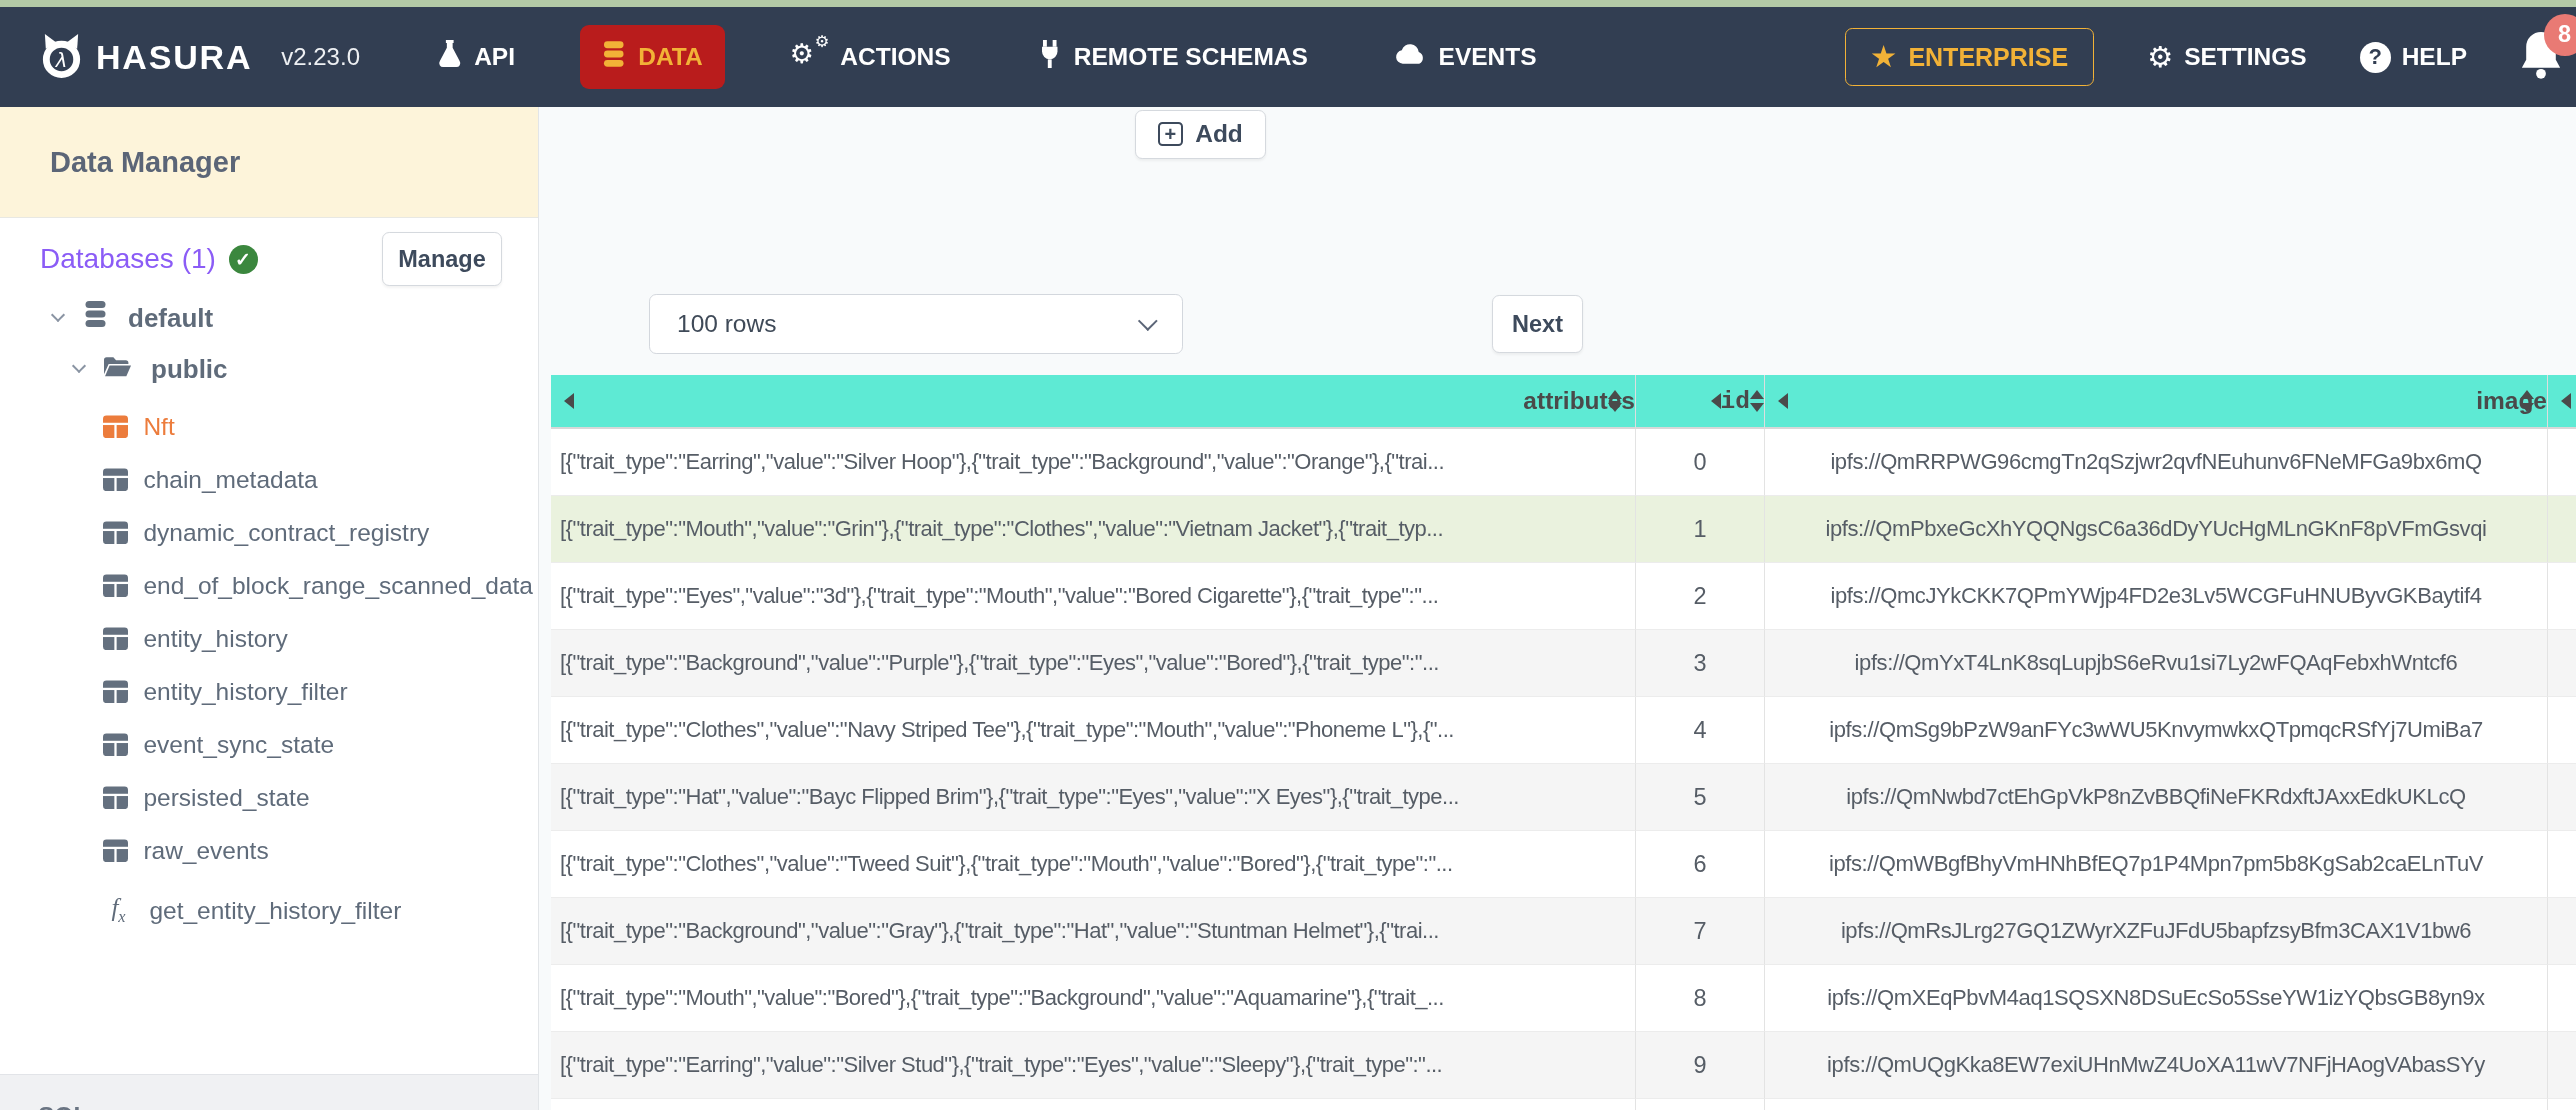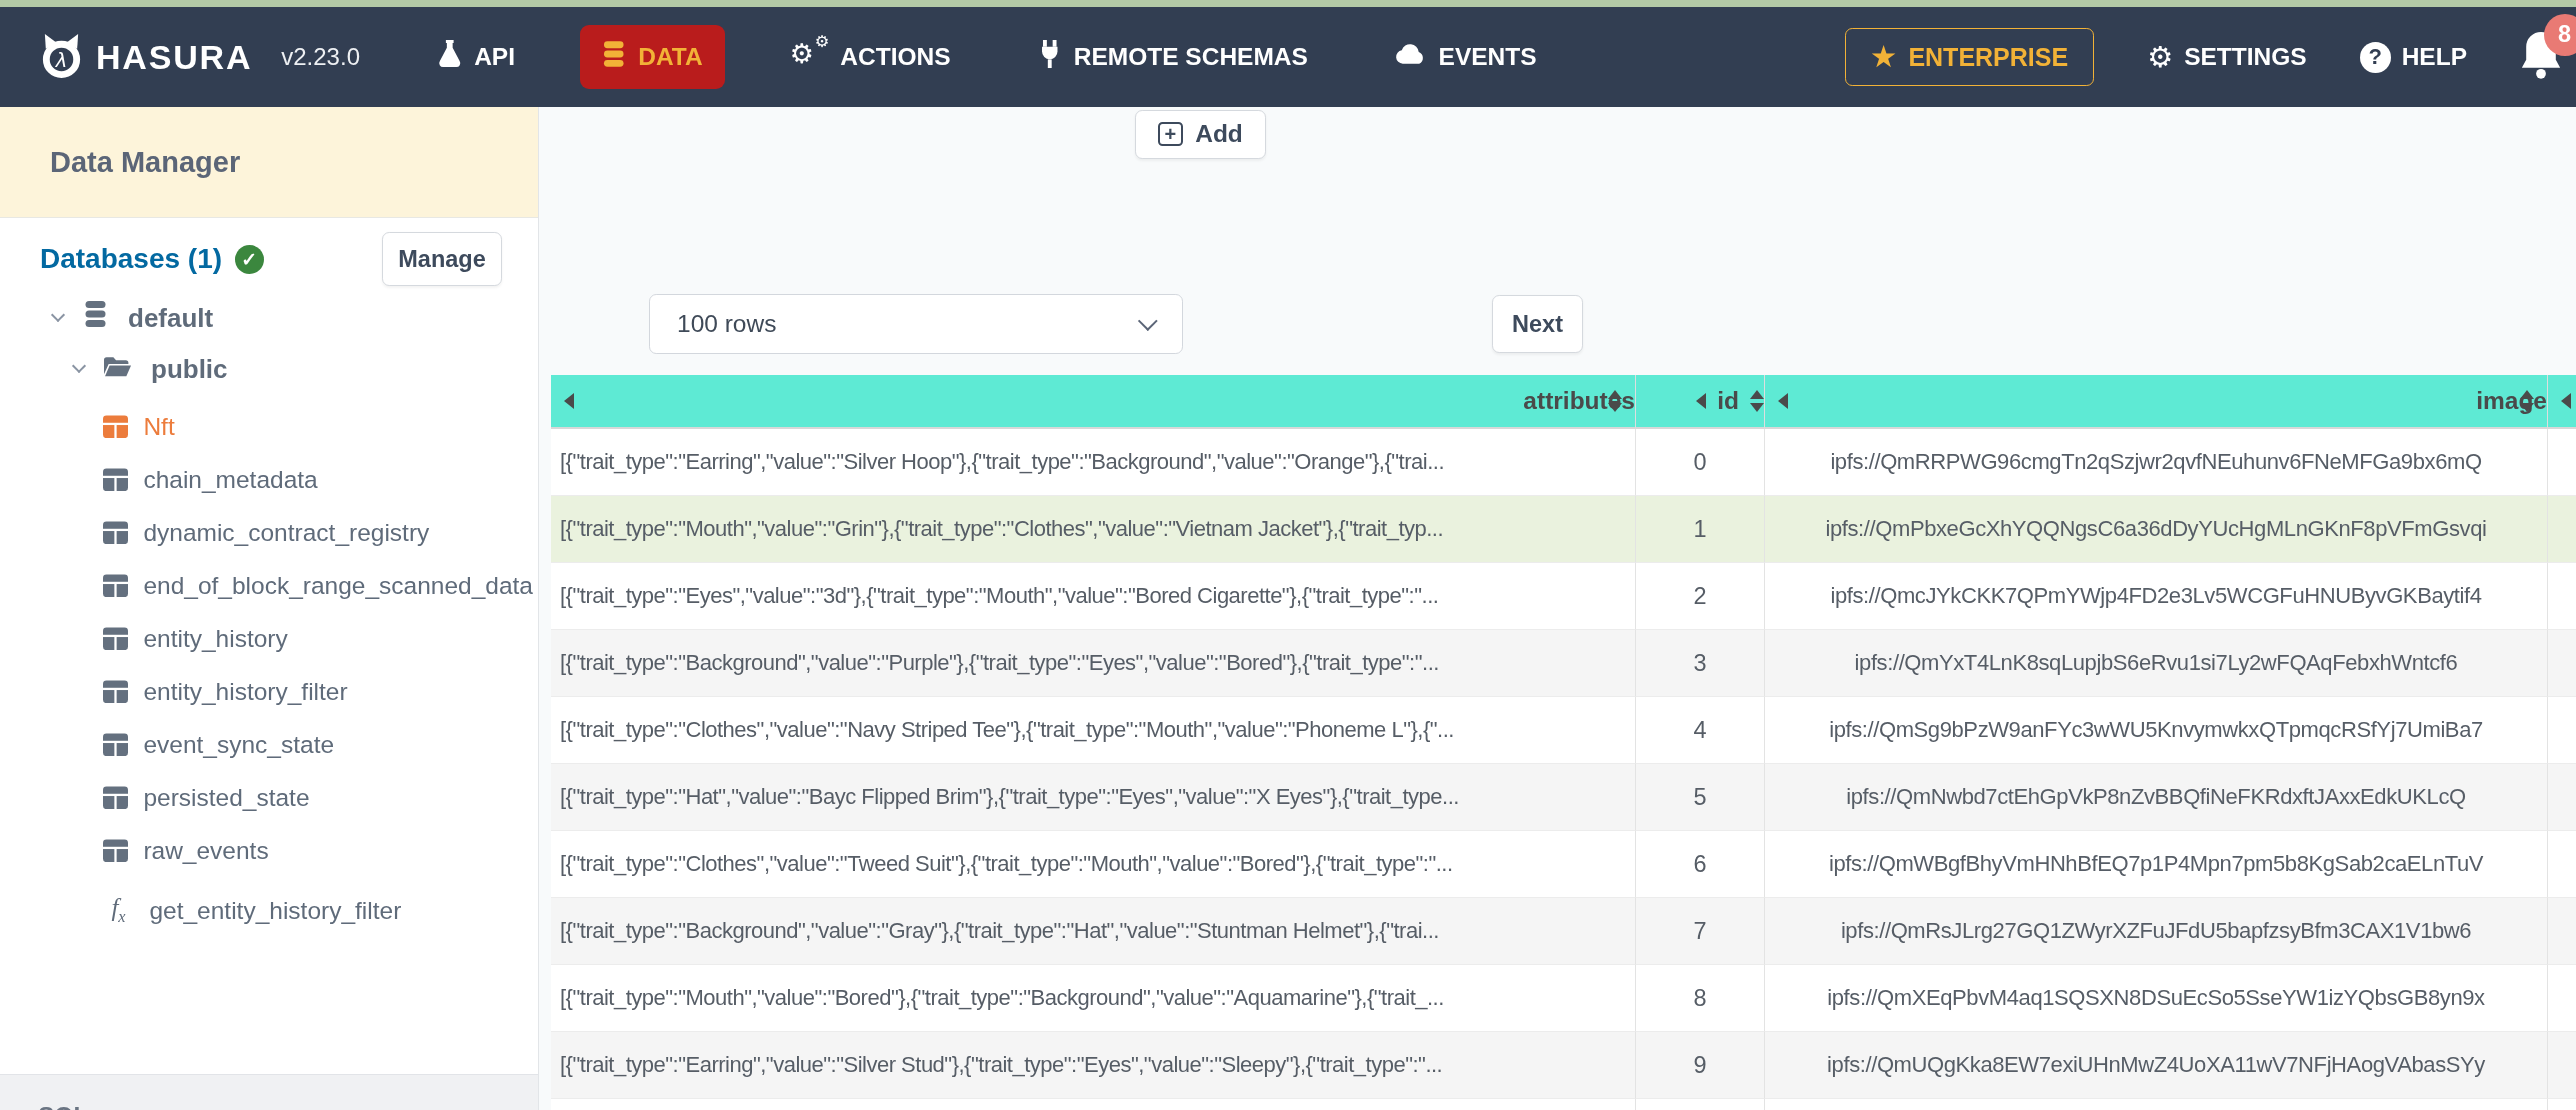--- a/index.html
+++ b/index.html
@@ -24,21 +24,21 @@
   .gears .g1 { position:absolute; left:0; top:-1.8px; font-size:27px; line-height:1; font-family:"DejaVu Sans", sans-serif;}
   .gears .g2 { position:absolute; right:-1.8px; top:-8.2px; font-size:16.3px; line-height:1; font-family:"DejaVu Sans", sans-serif;}
   .help-icon { width:31px; height:31px; border-radius:50%; background:#fff; color:#323e52; font-weight:bold; font-size:22px; display:flex; align-items:center; justify-content:center; }
   .bell-wrap { position:relative; width:45px; height:51px; cursor:pointer; }
   .badge { position:absolute; top:-18px; left:23.5px; width:42px; height:42px; border-radius:50%; background:#e97a74; color:#fff; font-size:23.5px; font-weight:bold; display:flex; align-items:center; justify-content:center; }
 
   
   .sidebar { position:absolute; left:0; top:107px; width:539px; bottom:0; background:#fff; border-right:0.9px solid #e2e5e8; overflow:hidden; }
   .dm-header { height:111px; background:#fdf4da; border-bottom:1.8px solid #e8e8e3; display:flex; align-items:center; padding-left:50px; font-size:29px; font-weight:bold; color:#5b6577; }
   .db-row { display:flex; align-items:center; margin-top:14.5px; height:53px; padding:0 36px 0 40px; }
-  .db-label { font-size:28px; font-weight:bold; color:#0369a1; }
+  .db-label { font-size:28px; font-weight:normal; color:#8b5cf6; }
   .check { width:29px; height:29px; border-radius:50%; background:#3b873e; color:#fff; font-size:19px; font-weight:bold; display:flex; align-items:center; justify-content:center; margin-left:12.7px; }
   .btn { background:#fff; border:0.9px solid #d5d9de; border-radius:7.2px; font-weight:bold; color:#3d4a5c; box-shadow:0 1.8px 2.7px rgba(0,0,0,.05); cursor:pointer; font-family:"Liberation Sans", sans-serif; }
   .manage-btn { margin-left:auto; width:120px; height:54px; font-size:23.5px; }
   .tree-row { display:flex; align-items:center; gap:20px; height:40px; font-size:26px; font-weight:bold; color:#5f6b7a; cursor:pointer; }
   .tr1 { margin:12.7px 0 0 53px; }
   .tr2 { margin:11px 0 0 74px; }
   .chev { display:inline-block; width:10px; height:10px; border-right:2.7px solid #8a94a3; border-bottom:2.7px solid #8a94a3; transform:rotate(45deg); margin-top:-5.4px; }
   .search { display:block; margin:14.5px 0 0 74px; width:438px; height:53px; border:1.8px solid #d3d7dd; border-radius:7.2px; font-size:23.5px; padding:0 22px; color:#6b7480; background:#fff; font-family:"Liberation Sans", sans-serif; }
   .search::placeholder { color:#9aa2ad; }
   .tables { list-style:none; margin:11px 0 0 0; padding:0 0 0 103px; }
@@ -63,21 +63,21 @@
   .gridtable { position:absolute; left:11px; top:268px; display:grid; grid-template-columns:1085px 129px 783px 181px; }
   .trow { display:contents; }
   .h-cell { height:54px; background:#5eead4; border-bottom:2.7px solid #d8d8d8; border-right:1.8px solid #dedede; position:relative; display:flex; align-items:center; justify-content:flex-end; font-weight:bold; font-size:24.5px; color:#4a4a4a; cursor:pointer; }
   .colarrow { width:0; height:0; border-top:8.2px solid transparent; border-bottom:8.2px solid transparent; border-right:10px solid #4a4a4a; }
   .h-cell > .colarrow.absleft { position:absolute; left:12.7px; }
   .sort { display:flex; flex-direction:column; gap:3.6px; }
   .sort.absright { position:absolute; right:12.7px; }
   .sort i { display:block; width:0; height:0; border-left:7.2px solid transparent; border-right:7.2px solid transparent; }
   .sort .up { border-bottom:9px solid #4a4a4a; }
   .sort .down { border-top:9px solid #4a4a4a; }
-  .h-id { gap:11px; }
+  .h-id { gap:0;font-family:Liberation Mono, monospace; }
   .c { height:67px; background:#fff; border-right:0.9px solid #e3e3e3; border-bottom:0.9px solid #ececec; display:flex; align-items:center; font-size:22px; color:#565d66; cursor:pointer; }
   .attr { padding:0 9px; white-space:nowrap; overflow:hidden; letter-spacing:-0.5px; }
   .idc { justify-content:center; font-size:23.5px; }
   .imgc { justify-content:center; white-space:nowrap; overflow:hidden; letter-spacing:-0.4px; }
   .trow.odd .c { background:#f5f5f5; }
   .trow.hl .c { background:#eaf2de; }
   .trow.partial .c { height:12.7px; border-bottom:none; }
 </style>
 </head>
 <body>

